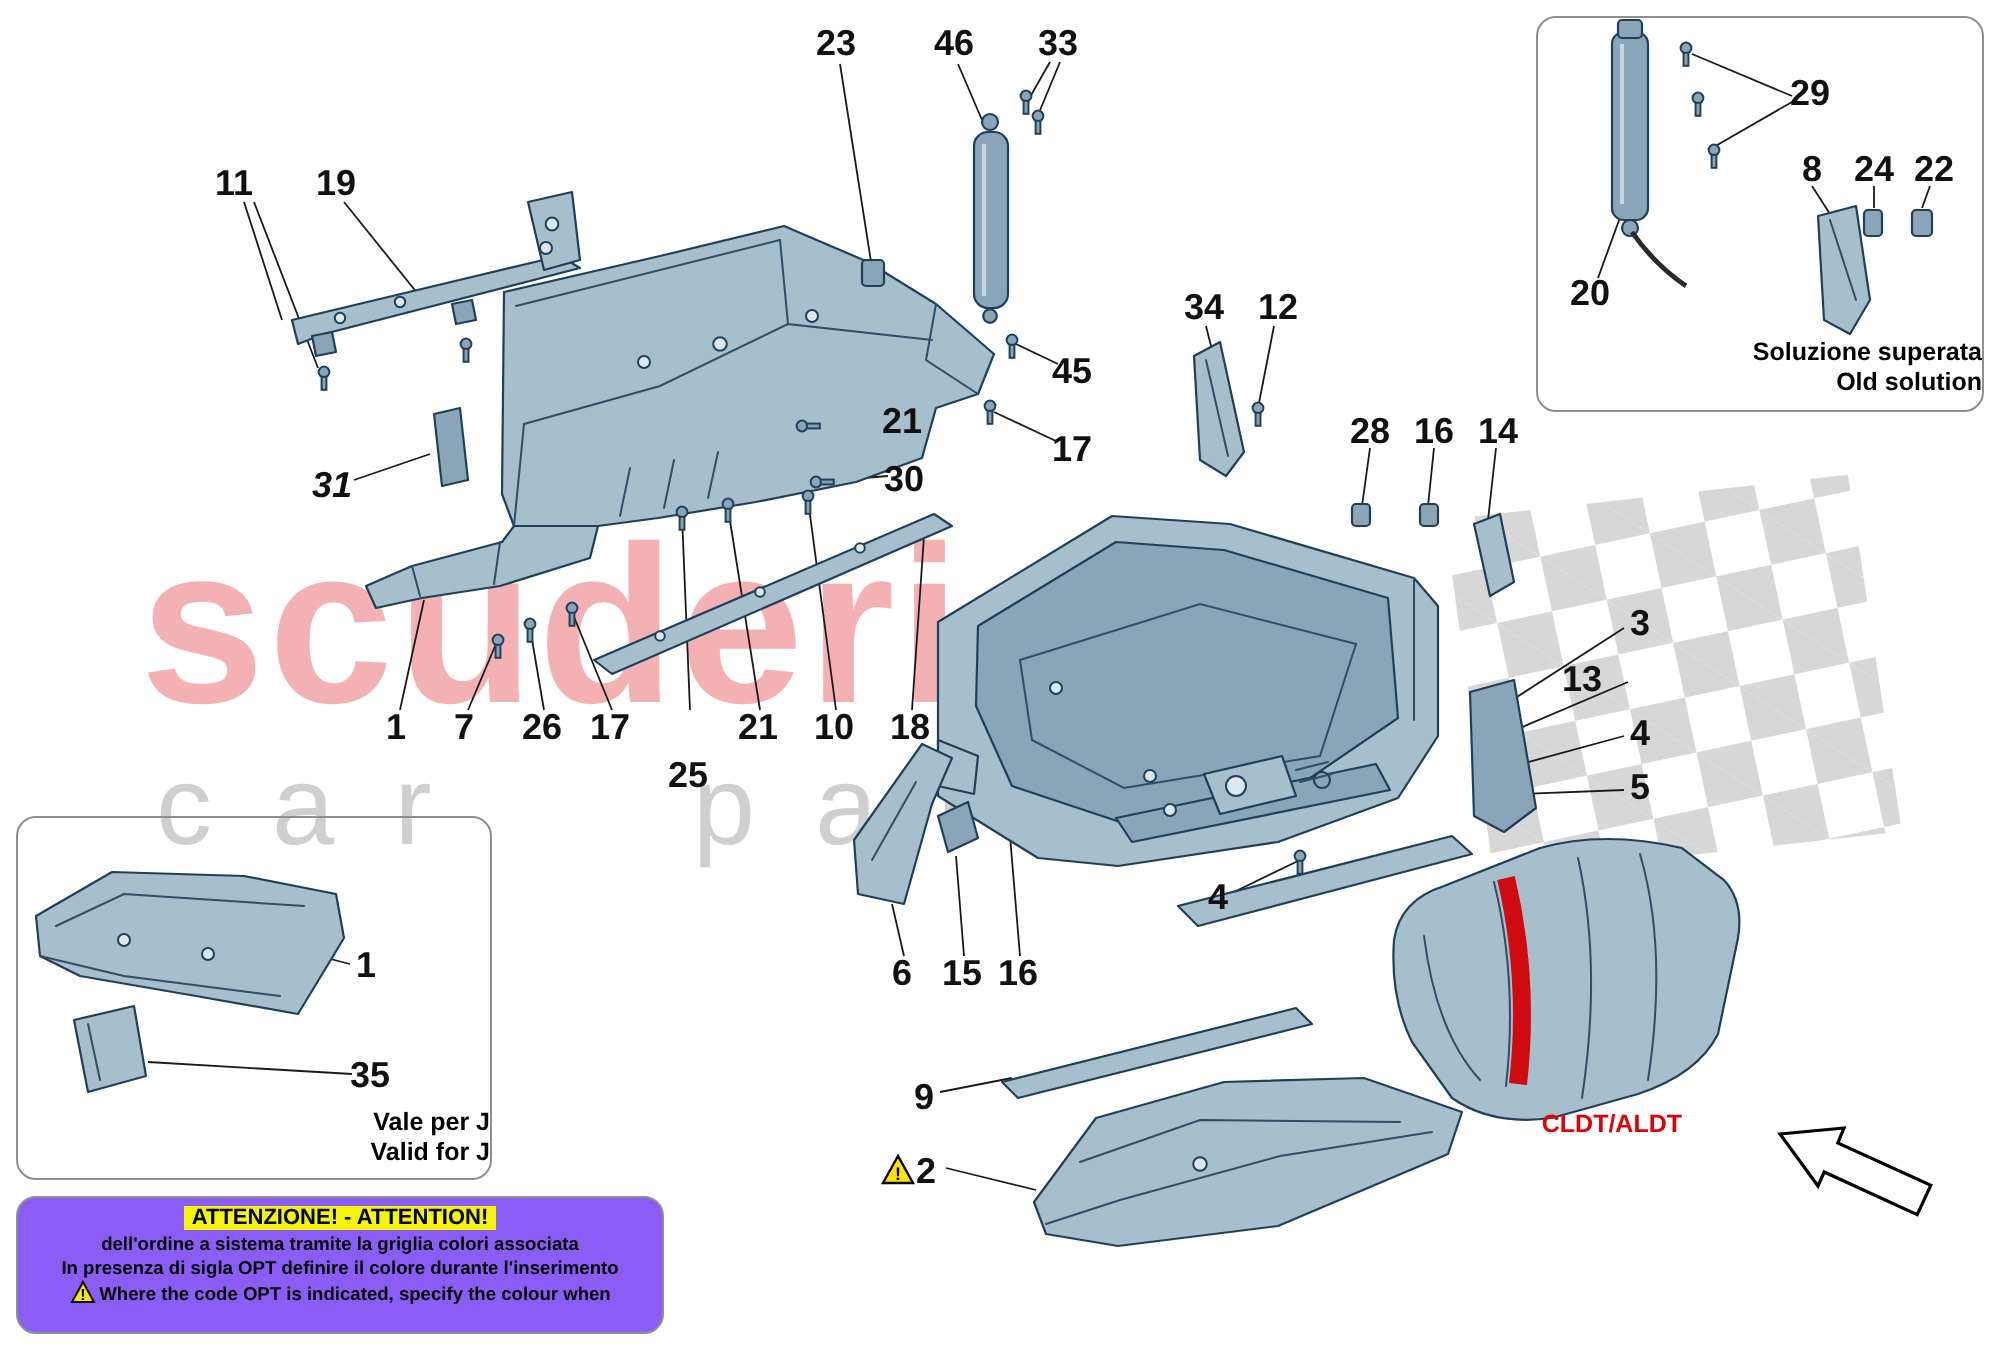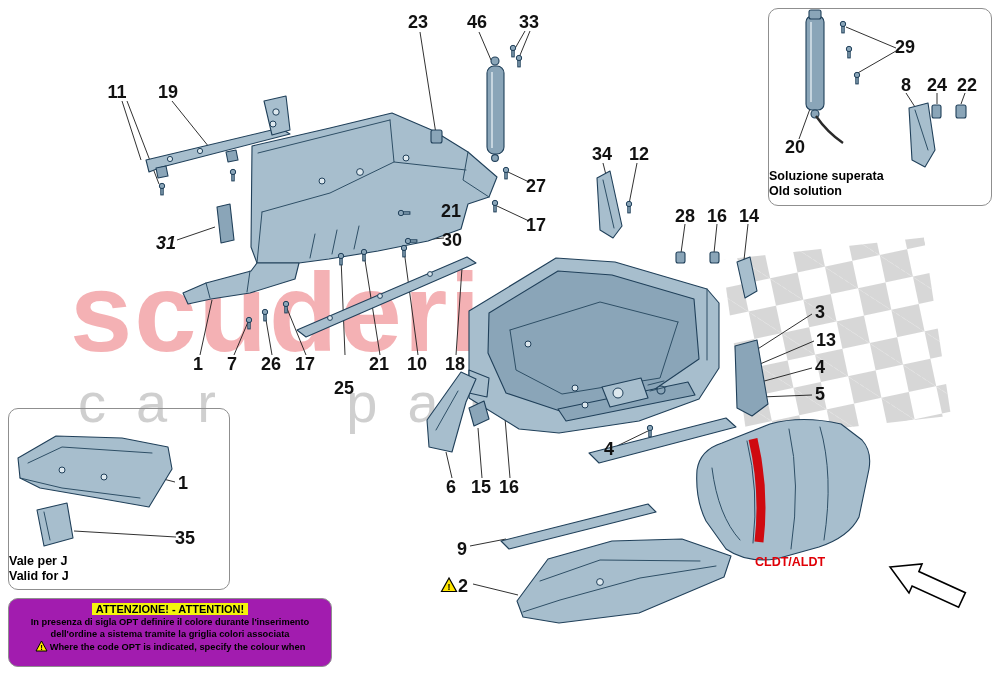--- a/index.html
+++ b/index.html
@@ -23,32 +23,32 @@
   .pd{fill:#8aa5b8;stroke:#20405a;stroke-width:1.1;stroke-linejoin:round;}
   .hole{fill:#dde8ee;stroke:#20405a;stroke-width:1;}
   .ln{fill:none;stroke:#2e4f66;stroke-width:1;stroke-linecap:round;}
   .ld{stroke:#1a1a1a;stroke-width:.9;}
   
   #callouts{position:absolute;left:0;top:0;width:100%;height:100%;z-index:4;pointer-events:none;}
   .callout{position:absolute;transform:translate(-50%,-50%);font-size:18px;font-weight:700;color:#111;}
   
   .framebox{position:absolute;border:1.6px solid #8f8f8f;border-radius:10px;z-index:3;background:transparent;}
   #old-solution-box{left:768px;top:8px;width:222px;height:196px;}
-  #valid-j-box{left:8px;top:408px;width:220px;height:180px;}
-  .box-caption{position:absolute;left:0;right:0;text-align:left;font-weight:700;font-size:12.5px;color:#000;line-height:15px;}
+  #valid-j-box{left:8px;top:408px;width:220px;height:180px;padding-left:16px;}
+  .box-caption{position:absolute;left:0;right:0;text-align:right;font-weight:700;font-size:12.5px;color:#000;line-height:15px;}
   #old-solution-caption{bottom:6px;}
   #valid-j-caption{bottom:5px;}
   
-  #attention-box{left:8px;top:598px;width:322px;height:67px;background:#a21caf;text-align:center;}
+  #attention-box{left:8px;top:598px;width:322px;height:67px;background:#8b5cf6;text-align:center;}
   #attention-title{display:inline-block;margin-top:2px;padding:0 4px;background:#f4f40c;
        font-weight:700;font-size:11px;color:#000;}
   .attn-line{font-size:9.3px;font-weight:700;line-height:11.5px;color:#000;}
   .attn-line svg{vertical-align:-2px;margin-right:2px;}
   
-  #cldt-label{position:absolute;left:755px;top:555px;width:86px;text-align:left;z-index:4;
+  #cldt-label{position:absolute;left:755px;top:555px;width:86px;text-align:right;z-index:4;
        font-size:12.5px;font-weight:700;color:#e00007;}
 </style>
 </head>
 <body>
 
 <div id="stage">
 
   <div class="wm1">scuderia</div>
   <div class="wm2">car parts</div>
 
@@ -289,40 +289,40 @@
       <span class="callout" style="left: 117px; top: 92px;">11</span>
       <span class="callout" style="left: 168px; top: 92px;">19</span>
       <span class="callout" style="left: 418px; top: 22px;">23</span>
       <span class="callout" style="left: 477px; top: 22px;">46</span>
       <span class="callout" style="left: 529px; top: 22px;">33</span>
       <span class="callout" style="left: 905px; top: 47px;">29</span>
       <span class="callout" style="left: 906px; top: 85px;">8</span>
       <span class="callout" style="left: 937px; top: 85px;">24</span>
       <span class="callout" style="left: 967px; top: 85px;">22</span>
       <span class="callout" style="left: 795px; top: 147px;">20</span>
-      <span class="callout" style="left: 536px; top: 186px;">27</span>
+      <span class="callout" style="left: 536px; top: 186px;">45</span>
       <span class="callout" style="left: 536px; top: 225px;">17</span>
       <span class="callout" style="left: 451px; top: 211px;">21</span>
       <span class="callout" style="left: 452px; top: 240px;">30</span>
       <span class="callout" style="left: 166px; top: 243px; font-style: italic;">31</span>
       <span class="callout" style="left: 602px; top: 154px;">34</span>
       <span class="callout" style="left: 639px; top: 154px;">12</span>
       <span class="callout" style="left: 685px; top: 216px;">28</span>
       <span class="callout" style="left: 717px; top: 216px;">16</span>
       <span class="callout" style="left: 749px; top: 216px;">14</span>
       <span class="callout" style="left: 198px; top: 364px;">1</span>
       <span class="callout" style="left: 232px; top: 364px;">7</span>
       <span class="callout" style="left: 271px; top: 364px;">26</span>
       <span class="callout" style="left: 305px; top: 364px;">17</span>
       <span class="callout" style="left: 344px; top: 364px; margin-top: 24px;">25</span>
       <span class="callout" style="left: 379px; top: 364px;">21</span>
       <span class="callout" style="left: 417px; top: 364px;">10</span>
       <span class="callout" style="left: 455px; top: 364px;">18</span>
       <span class="callout" style="left: 820px; top: 312px;">3</span>
-      <span class="callout" style="left: 826px; top: 340px;">13</span>
+      <span class="callout" style="left: 791px; top: 340px;">13</span>
       <span class="callout" style="left: 820px; top: 367px;">4</span>
       <span class="callout" style="left: 820px; top: 394px;">5</span>
       <span class="callout" style="left: 451px; top: 487px;">6</span>
       <span class="callout" style="left: 481px; top: 487px;">15</span>
       <span class="callout" style="left: 509px; top: 487px;">16</span>
       <span class="callout" style="left: 609px; top: 449px;">4</span>
       <span class="callout" style="left: 462px; top: 549px;">9</span>
       <span class="callout" style="left: 463px; top: 586px;">2</span>
       <span class="callout" style="left: 183px; top: 483px;">1</span>
       <span class="callout" style="left: 185px; top: 538px;">35</span>
@@ -337,22 +337,22 @@
 
   <div class="framebox" id="valid-j-box">
     <div class="box-caption" id="valid-j-caption">
       <div>Vale per J</div>
       <div>Valid for J</div>
     </div>
   </div>
 
   <div class="framebox" id="attention-box">
     <div id="attention-title">ATTENZIONE! - ATTENTION!</div>
+    <div class="attn-line">dell'ordine a sistema tramite la griglia colori associata</div>
     <div class="attn-line">In presenza di sigla OPT definire il colore durante l'inserimento</div>
-    <div class="attn-line">dell'ordine a sistema tramite la griglia colori associata</div>
     <div class="attn-line"><svg width="13" height="12">
           <polygon points="6.5,1 1,11 12,11" fill="#ffe600" stroke="#000" stroke-width="1"></polygon>
           <text x="6.5" y="10" text-anchor="middle" font-size="8" font-weight="bold" font-family="Liberation Sans, sans-serif">!</text>
         </svg><span>Where the code OPT is indicated, specify the colour when</span></div>
   </div>
 
   <div id="cldt-label">CLDT/ALDT</div>
 
 </div>
 

